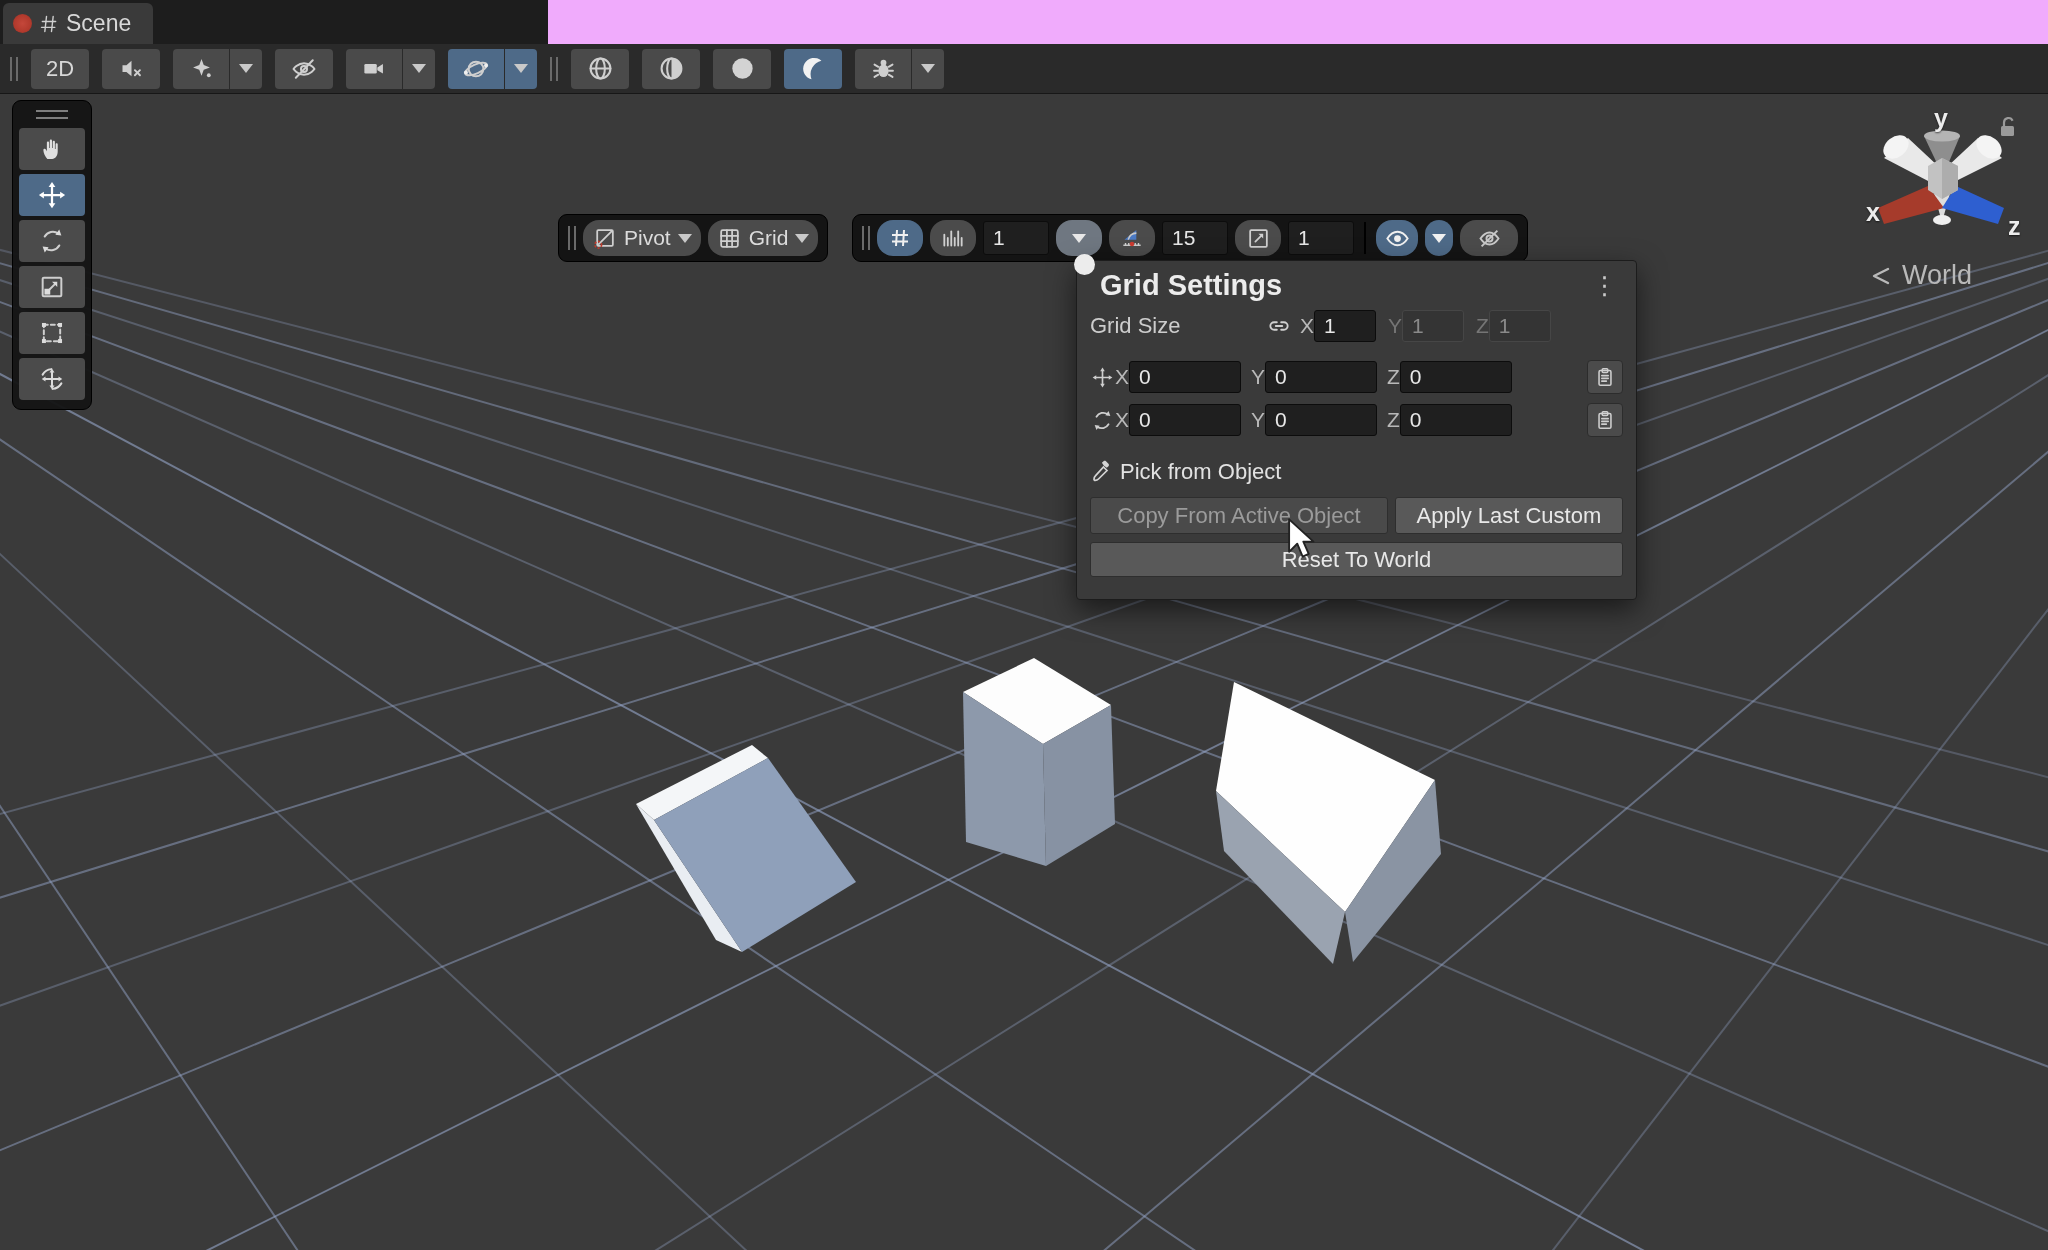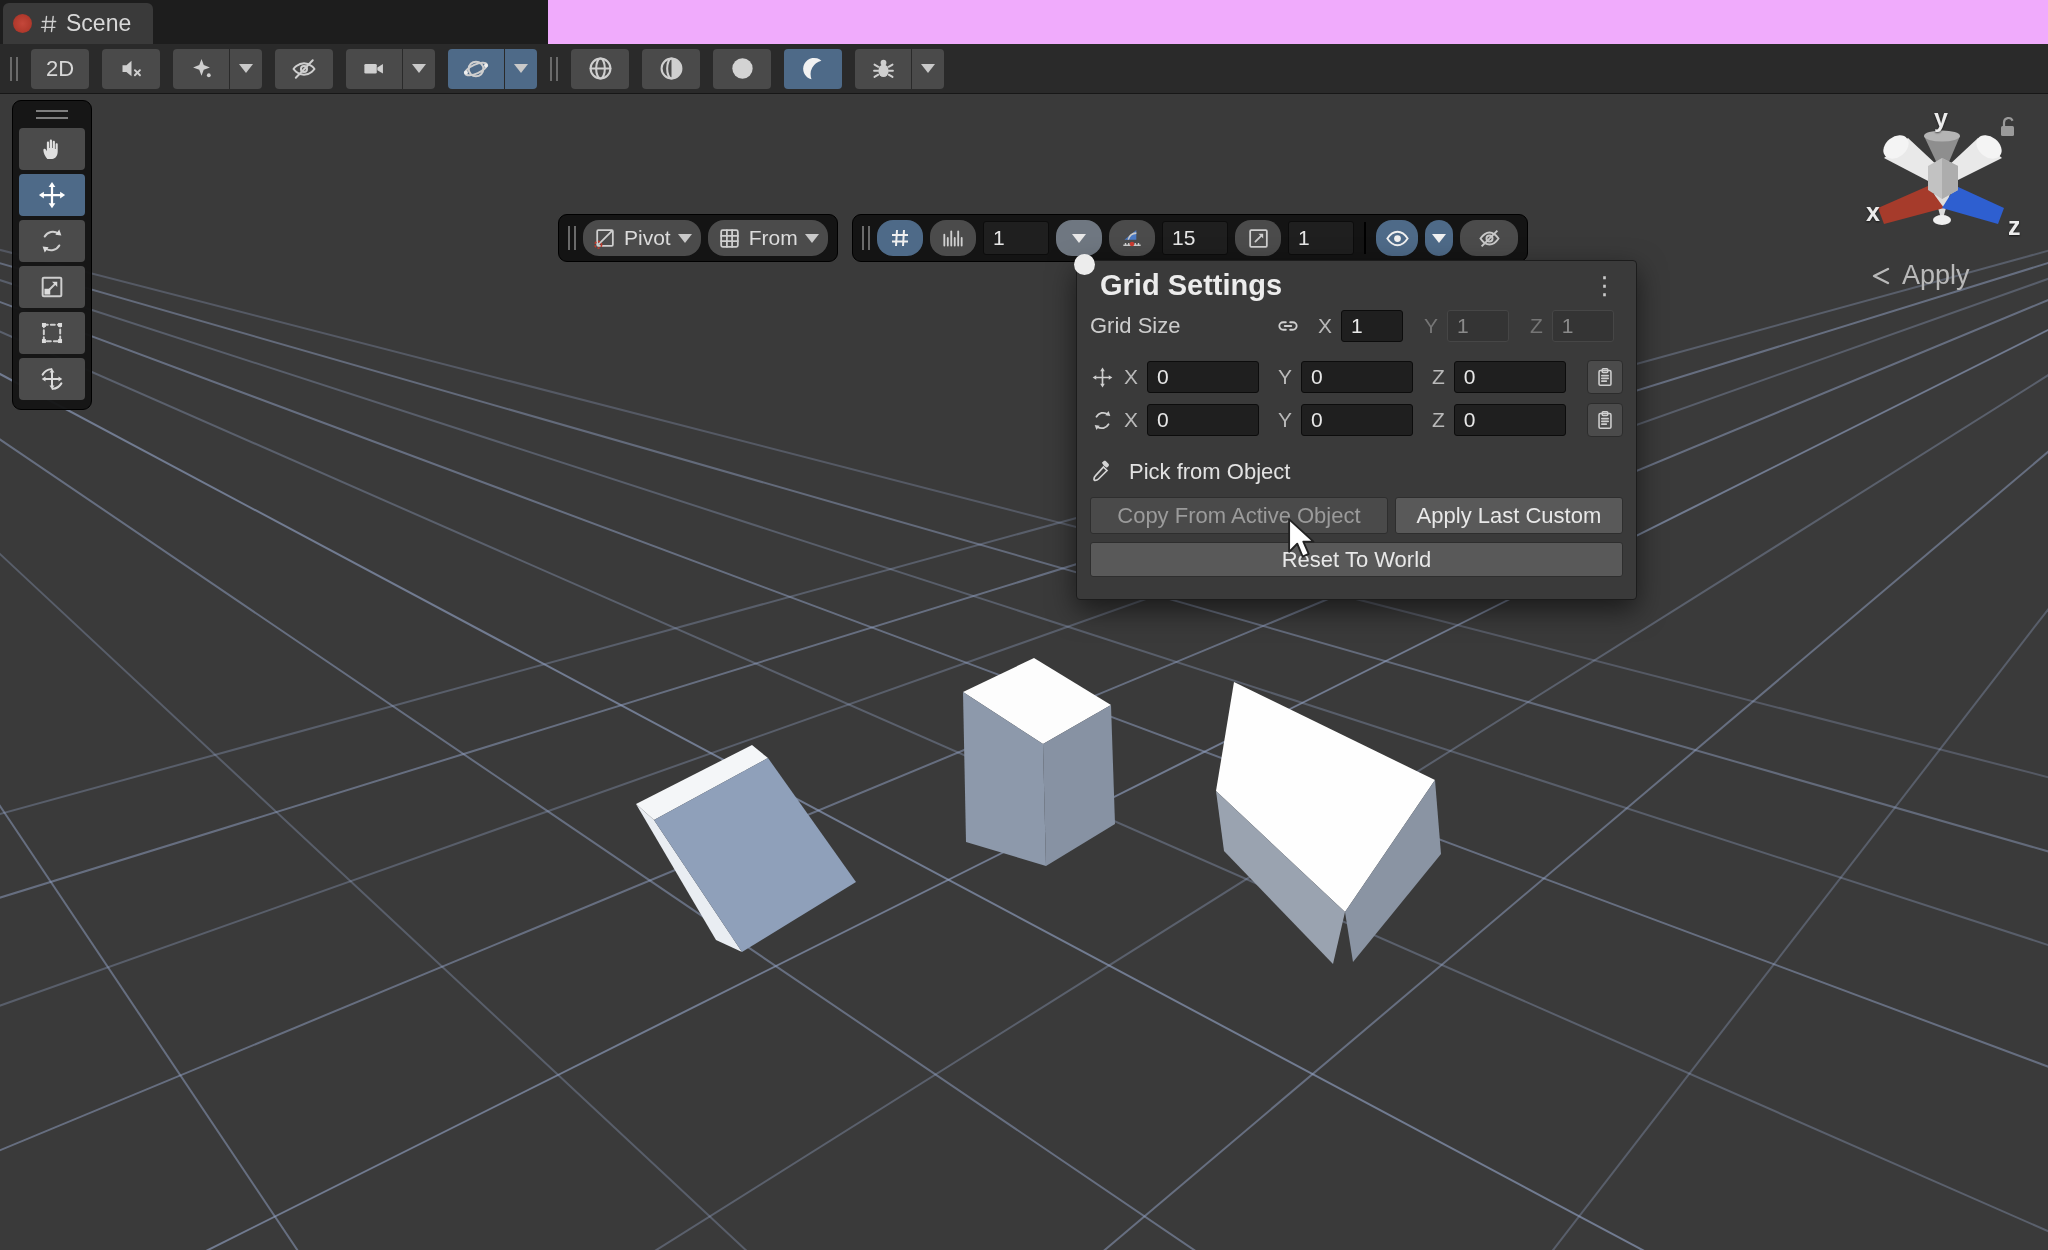--- a/index.html
+++ b/index.html
@@ -54,21 +54,21 @@
           color:#e6e6e6;font-size:21px;font-family:inherit;padding:0 9px;box-sizing:border-box}
   .vsep{width:2px;height:32px;background:#000;margin:0 3px}
   
   .panel{position:absolute;left:1076px;top:166px;width:561px;height:340px;background:#3a3a3a;
          border:1px solid #1c1c1c;border-radius:4px;box-shadow:0 10px 28px rgba(0,0,0,.55);
          padding:8px 13px 12px;box-sizing:border-box}
   .pdot{position:absolute;left:-3px;top:-7px;width:21px;height:21px;border-radius:50%;background:#ececec}
   .p-title{display:flex;align-items:center;height:32px}
   .p-title .t{font-size:29px;font-weight:bold;color:#ececec;margin-left:10px}
   .kebab{margin-left:auto;color:#c9c9c9;font-size:25px;line-height:1;background:none;border:none;font-family:inherit}
-  .p-row{display:flex;align-items:center;margin-top:9px;gap:9px}
+  .p-row{display:flex;align-items:center;margin-top:9px;}
   .plabel{font-size:22px;color:#cccccc}
   .ax{font-size:21px;color:#b9b9b9}
   .dimtxt{color:#757575}
   .pfield{height:32px;background:#1f1f1f;border:1px solid #0c0c0c;border-radius:3px;color:#e8e8e8;
           font-size:21px;font-family:inherit;padding:0 9px;box-sizing:border-box;width:112px}
   .pfield.gs{width:62px}
   .pfield.dis{background:#343434;color:#8a8a8a;border-color:#464646}
   .clipbtn{width:36px;height:34px;background:#4b4b4b;border:1px solid #2c2c2c;border-radius:4px;
            display:flex;align-items:center;justify-content:center;margin-left:auto;padding:0}
   .pbtnn{height:37px;background:#595959;border:1px solid #2e2e2e;border-radius:3px;color:#e8e8e8;
@@ -372,21 +372,21 @@
     <button class="obtn">
       <svg width="25" height="25" viewBox="0 0 24 24">
         <g class="ic">
             <rect x="4" y="4" width="16" height="16" rx="1.5"></rect>
         <line x1="9.5" y1="4" x2="9.5" y2="20"></line>
             <line x1="14.5" y1="4" x2="14.5" y2="20"></line>
         <line x1="4" y1="9.5" x2="20" y2="9.5"></line>
             <line x1="4" y1="14.5" x2="20" y2="14.5"></line>
           </g>
       </svg>
-      <span>From</span>
+      <span>Grid</span>
       <span class="arr"></span>
     </button>
   </div>
 
   <div class="fbar sbar">
     <span class="hv">
         <i></i>
         <i></i>
       </span>
 
@@ -606,19 +606,19 @@
     </svg>
     <span class="glabel" style="left:84px;top:4px">y</span>
     <span class="glabel" style="left:16px;top:98px">x</span>
     <span class="glabel" style="left:158px;top:112px">z</span>
   </div>
 
   <div class="persp">
     <svg width="26" height="22" viewBox="0 0 26 22">
       <path d="M20 4L6 11l14 7" fill="none" stroke="#b9b9b9" stroke-width="2.4" stroke-linecap="round" stroke-linejoin="round"></path>
     </svg>
-    <span>Apply</span>
+    <span>World</span>
   </div>
 
   <svg class="cursor" width="36" height="46" viewBox="0 0 26 34">
     <polygon points="2,1 2,25 8,19 12,28.5 16.5,26.5 12.5,17.5 20,17.5" fill="#ffffff" stroke="#222222" stroke-width="1.4" stroke-linejoin="round"></polygon>
   </svg>
 </div>
 
 </body></html>

